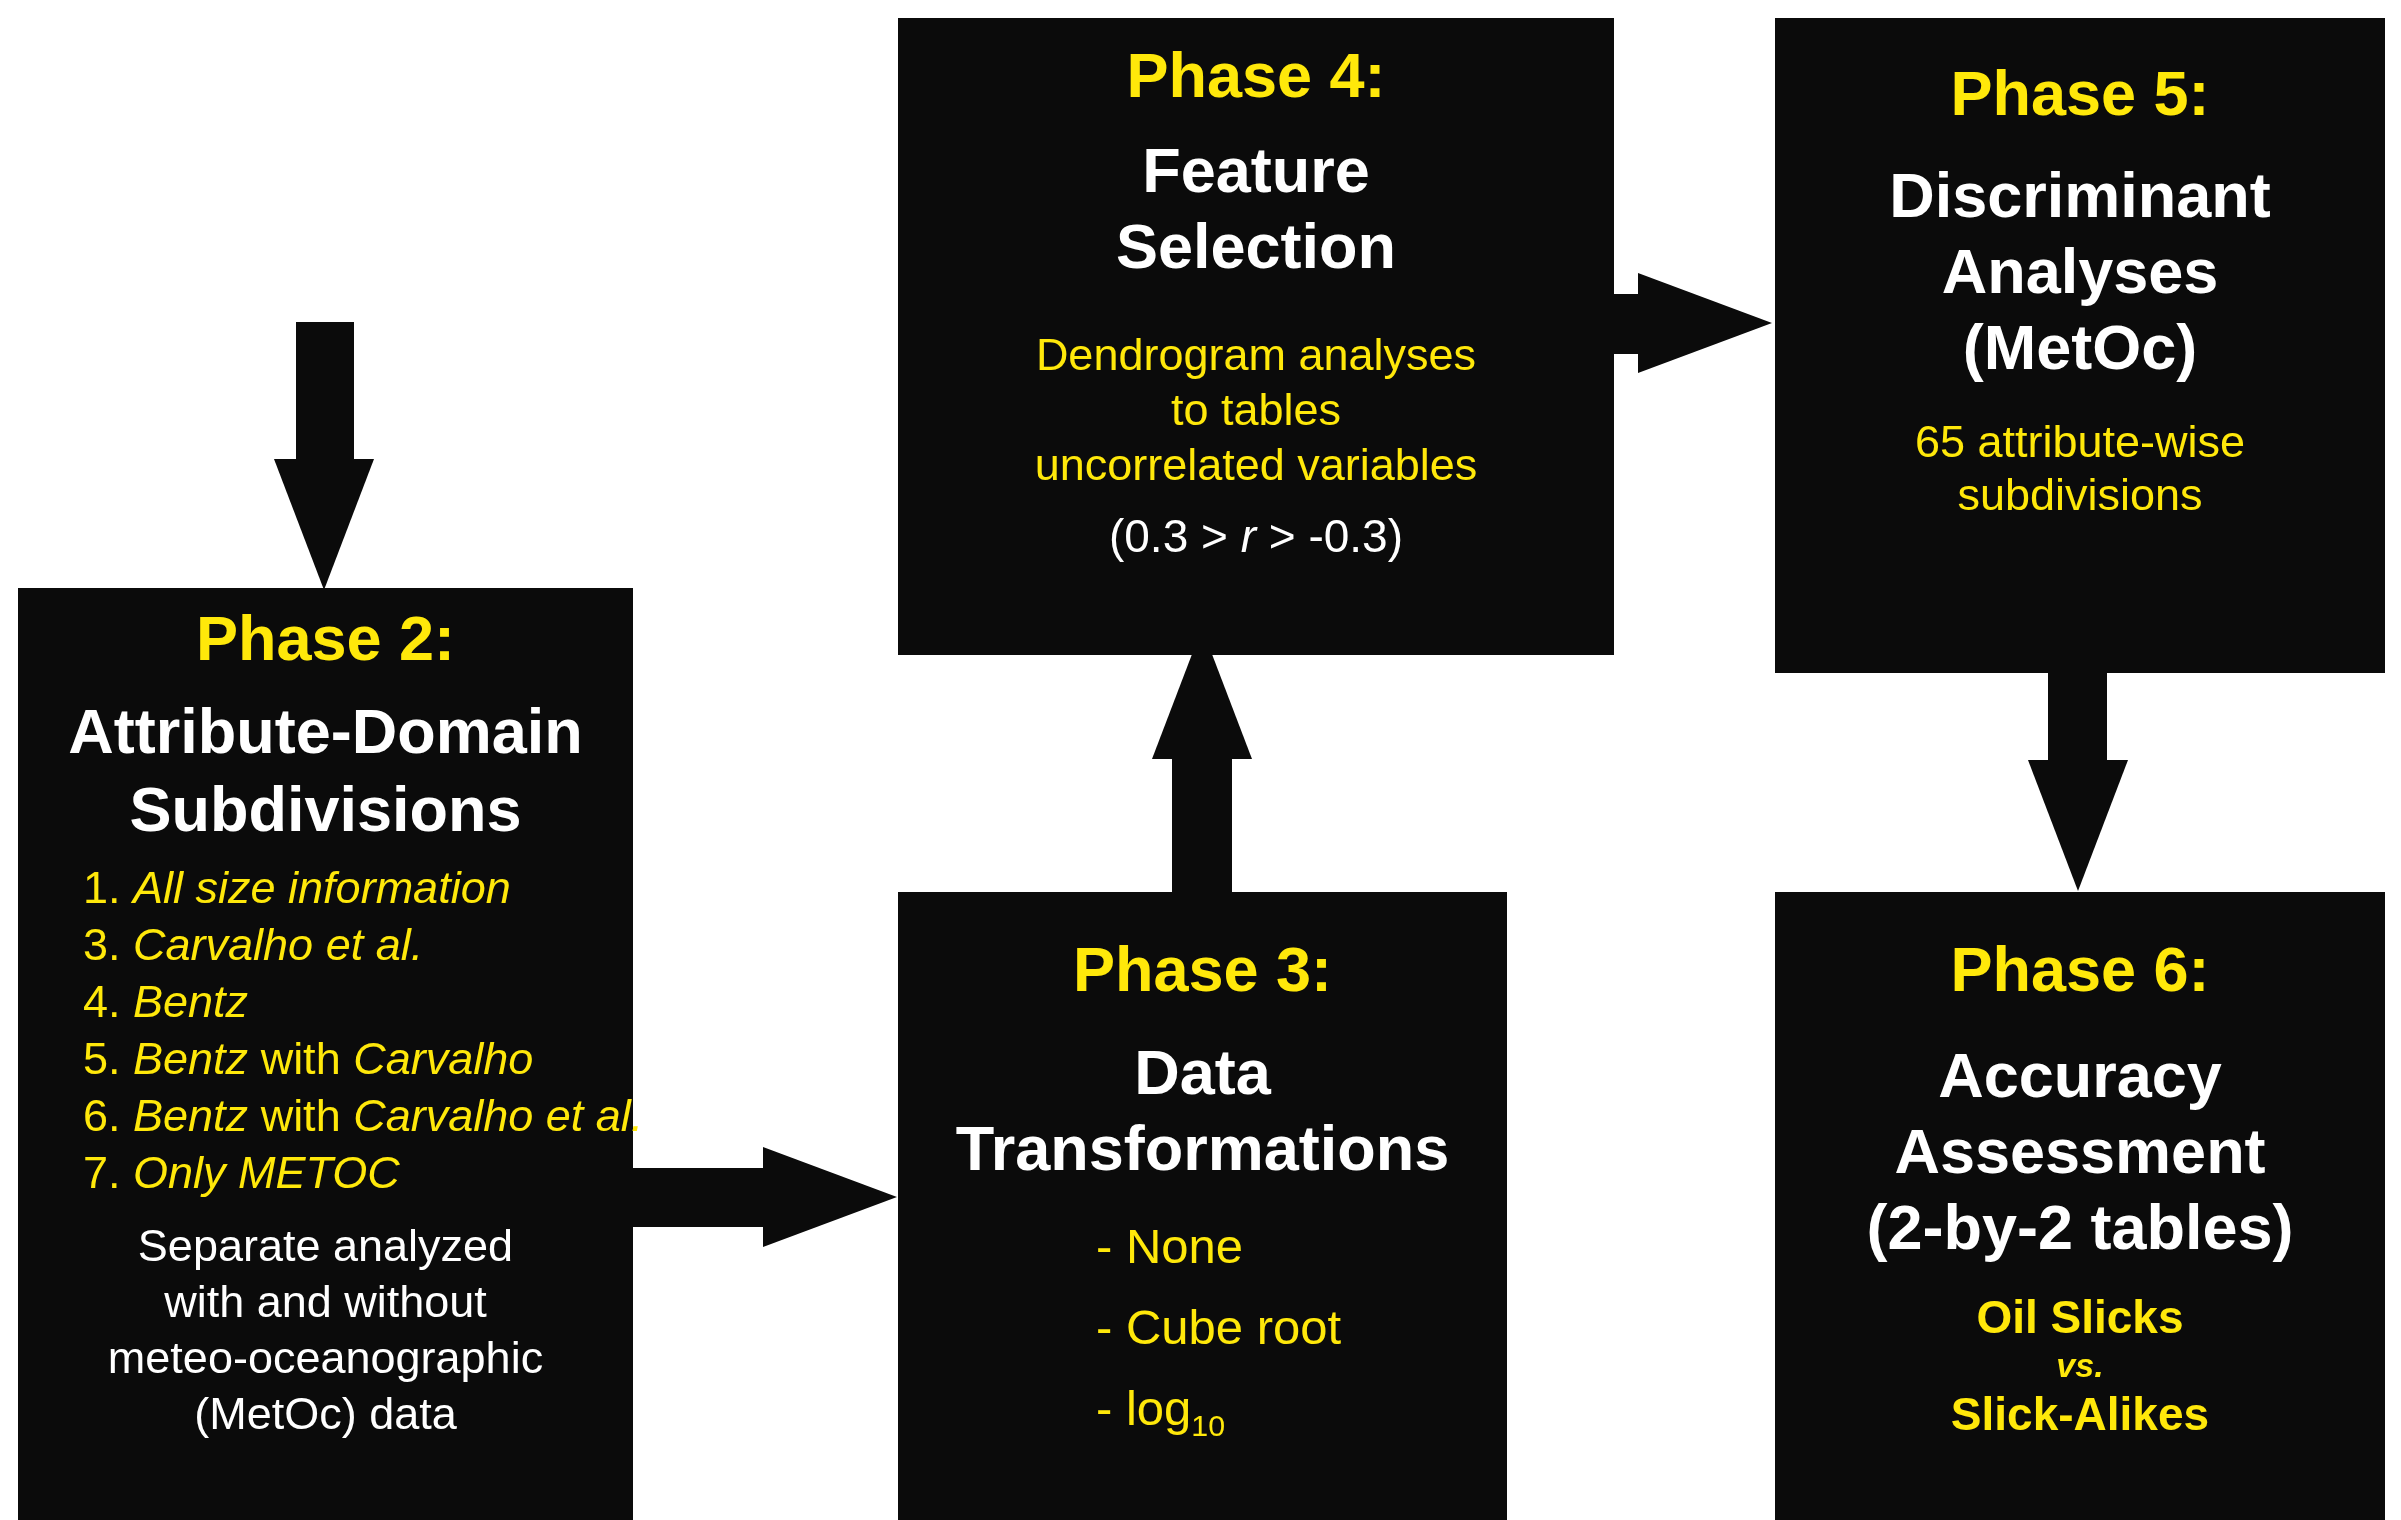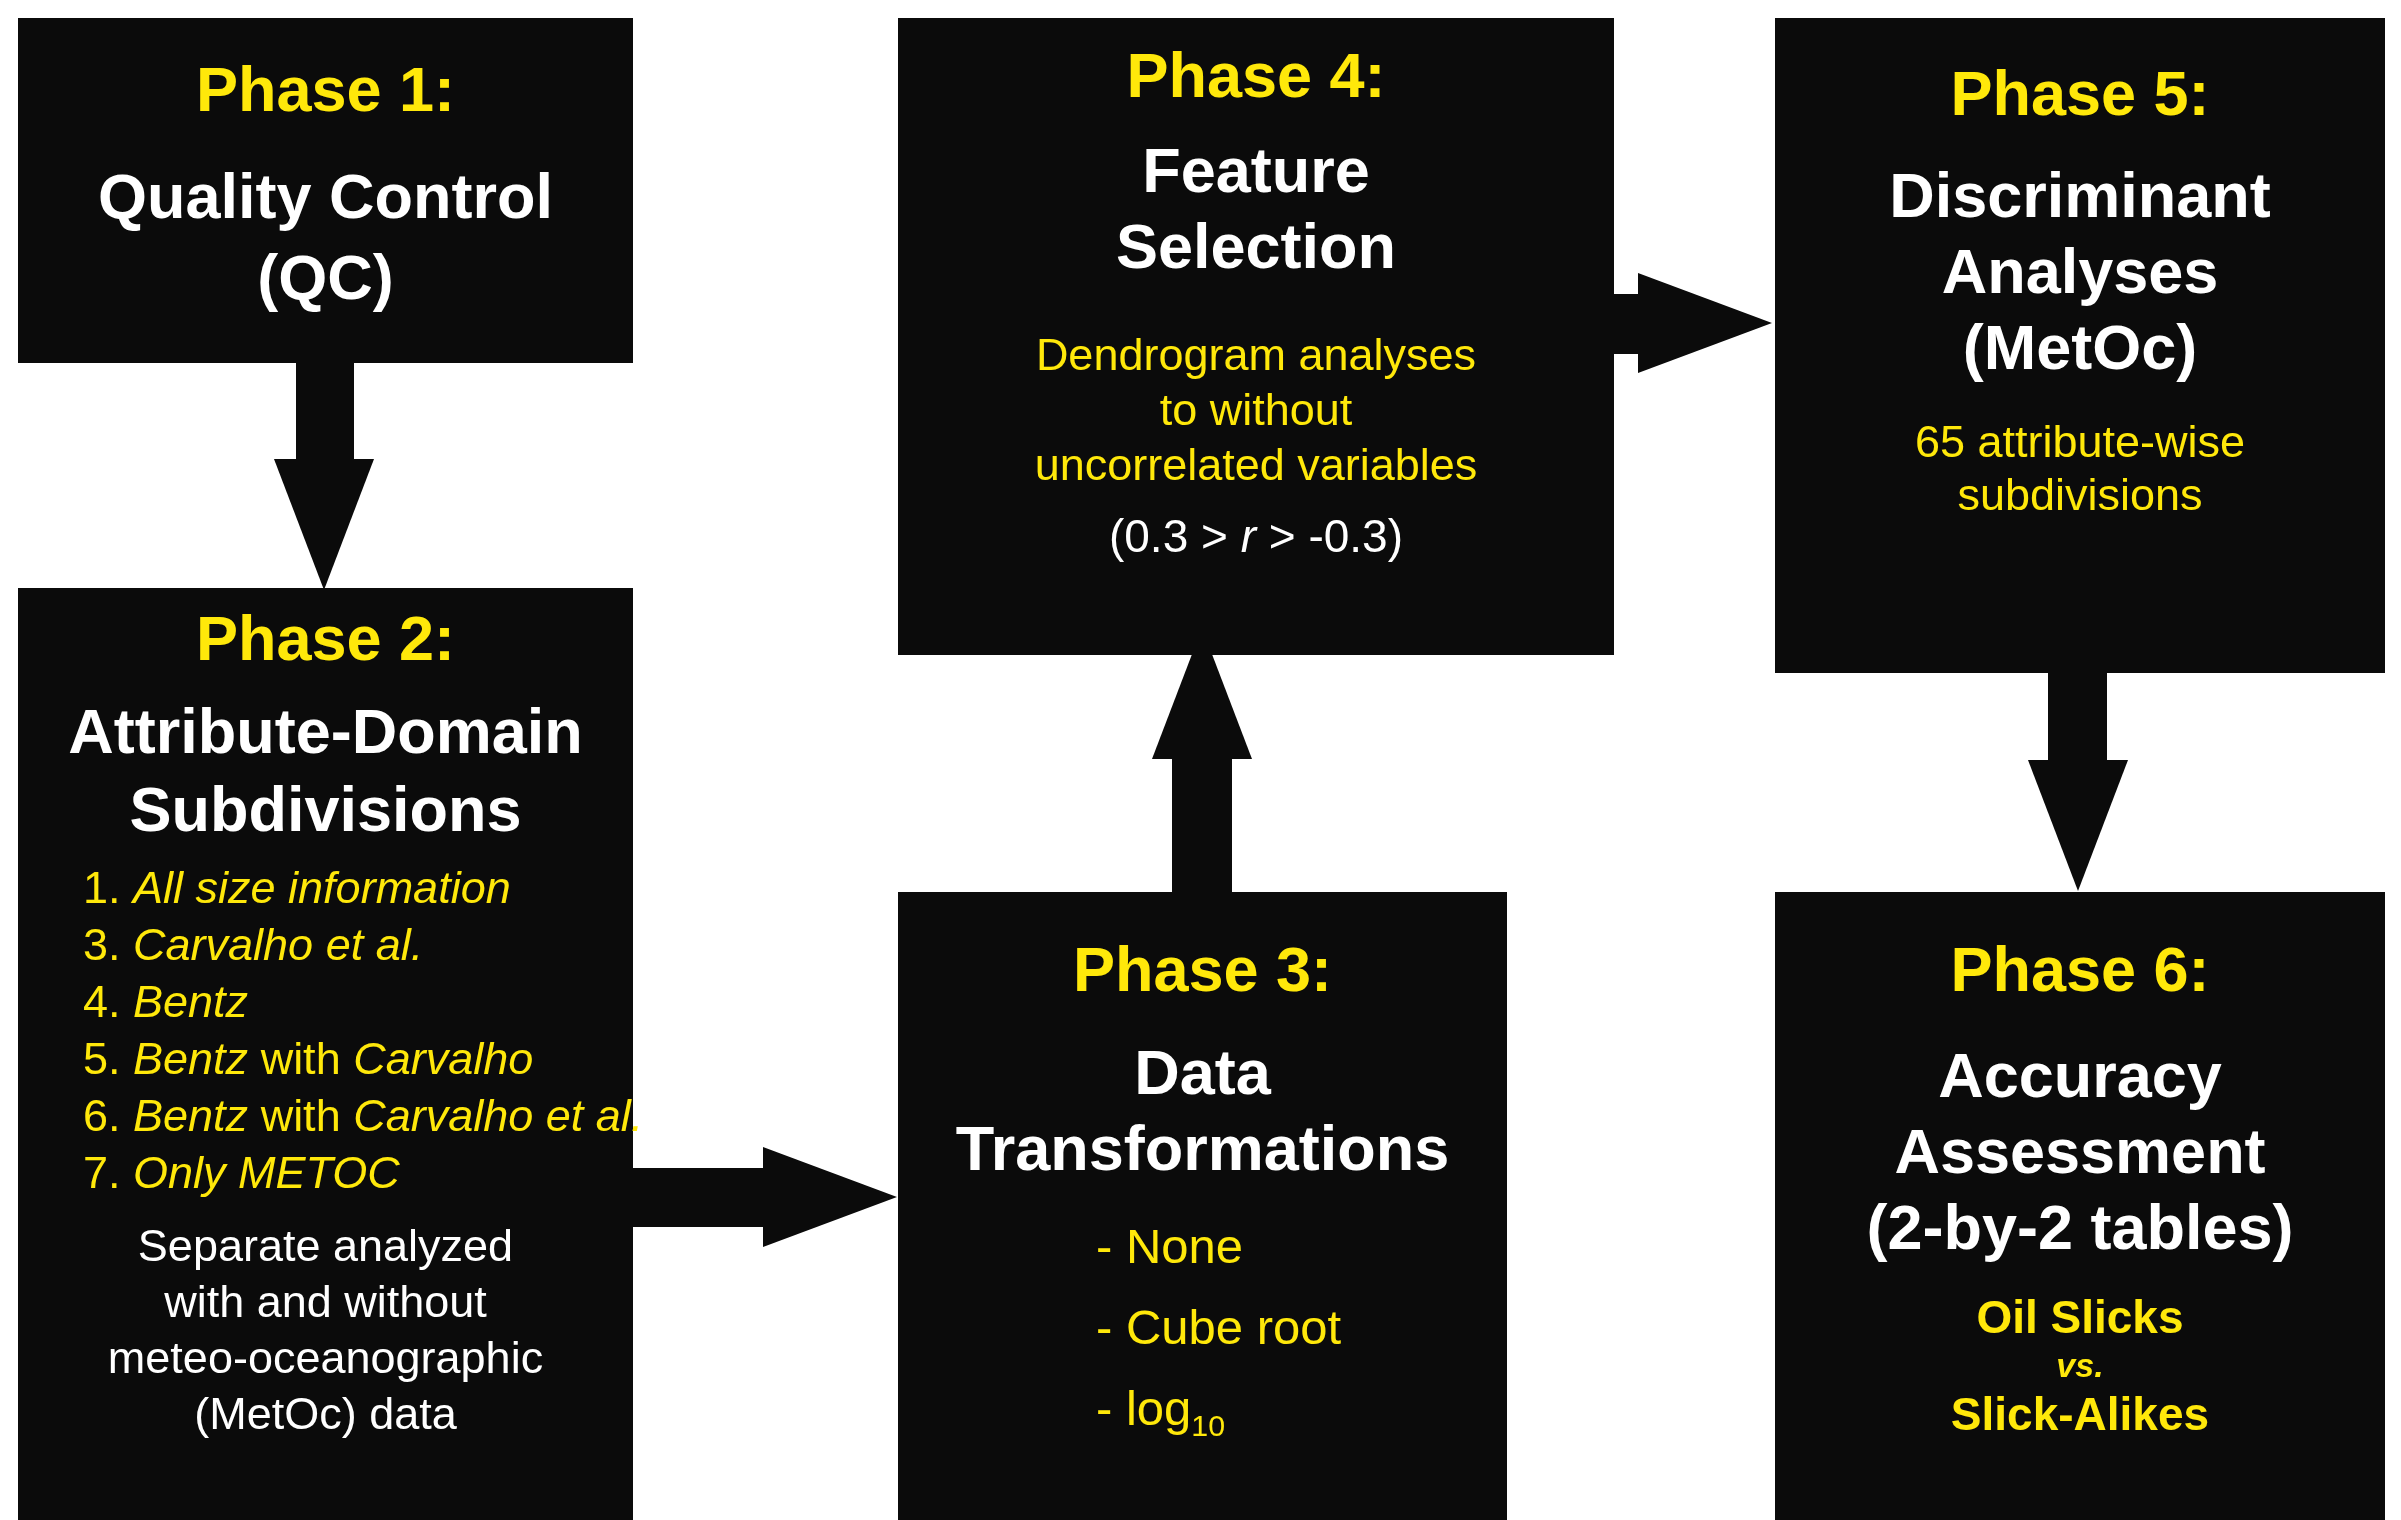--- a/index.html
+++ b/index.html
@@ -122,27 +122,20 @@
   #a45-shaft{left:1506px;top:294px;width:135px;height:60px;}
   #a45-head{left:1638px;top:273px;}
   #a56-shaft{left:2048px;top:627px;width:59px;height:136px;}
   #a56-head{left:2028px;top:760px;}
 </style>
 </head>
 <body>
 
 <div class="stage">
 
-  <div class="box" id="box-p1">
-    <div class="hdr">Phase 1:</div>
-    <div class="ttl p1-title">
-        <div class="ln">Quality Control</div>
-        <div class="ln">(QC)</div>
-      </div>
-  </div>
 
   <div class="shaft" id="a12-shaft"></div>
   <div class="head head-down" id="a12-head"></div>
 
   <div class="box" id="box-p2">
     <div class="hdr">Phase 2:</div>
     <div class="ttl p2-title">
         <div class="ln">Attribute-Domain</div>
         <div class="ln">Subdivisions</div>
       </div>
@@ -182,21 +175,21 @@
   <div class="head head-up" id="a34-head"></div>
 
   <div class="box" id="box-p4">
     <div class="hdr">Phase 4:</div>
     <div class="ttl p4-title">
         <div class="ln">Feature</div>
         <div class="ln">Selection</div>
       </div>
     <div class="p4-detail">
         <div class="ln">Dendrogram analyses</div>
-        <div class="ln">to without</div>
+        <div class="ln">to tables</div>
         <div class="ln">uncorrelated variables</div>
       </div>
     <div class="p4-formula"><span>(0.3 &gt; </span><span class="i">r</span><span> &gt; -0.3)</span></div>
   </div>
 
   <div class="shaft" id="a45-shaft"></div>
   <div class="head head-right" id="a45-head"></div>
 
   <div class="box" id="box-p5">
     <div class="hdr">Phase 5:</div>

